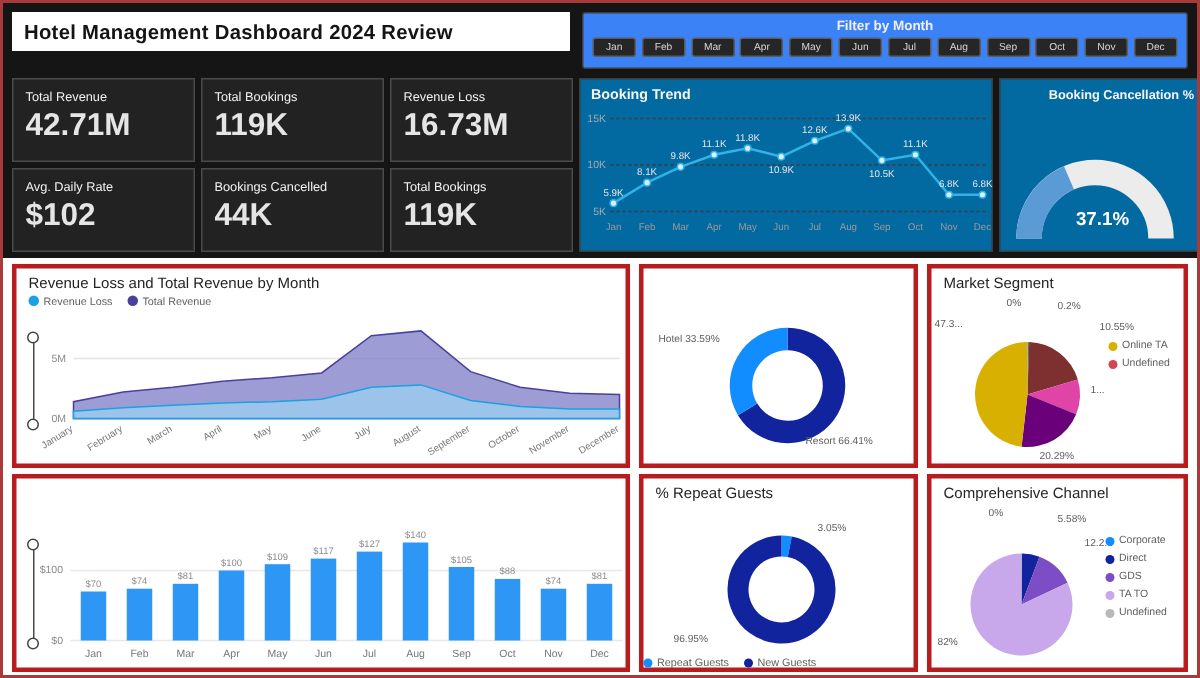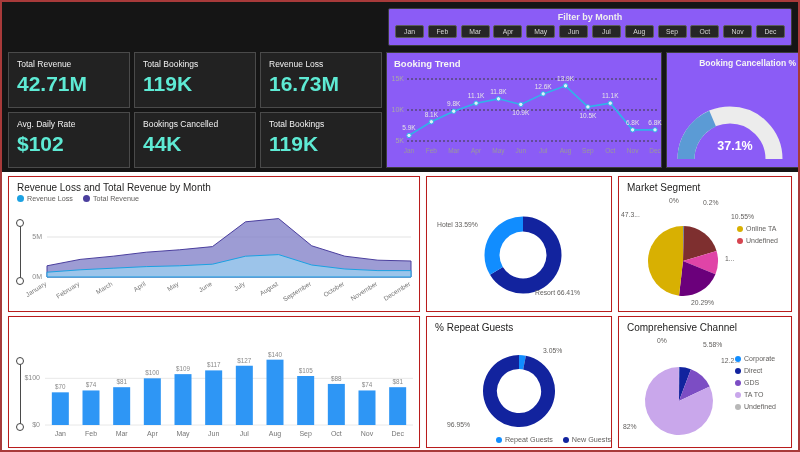--- a/index.html
+++ b/index.html
@@ -2,31 +2,31 @@
 <html><head>
 <meta charset="utf-8">
 <style>
   *{box-sizing:border-box;margin:0;padding:0}
   body{margin:0;font-family:"Liberation Sans",sans-serif;background:#fff}
   #app{position:relative;width:800px;height:452px;background:#fff;border:2px solid #A83A3A;overflow:hidden}
   .top{position:absolute;left:0;top:0;width:100%;height:170px;background:#151515}
   .title-box{position:absolute;left:6px;top:6px;width:372px;height:26px;background:#fff;display:flex;align-items:center;padding:0 8px}
   .title-box .h1{font-size:13.5px;font-weight:bold;color:#141414;letter-spacing:.2px}
   .subtitle{position:absolute;left:10px;top:36px;font-size:7.5px;color:#9c9c9c}
-  .filter-card{position:absolute;left:386px;top:6px;width:404px;height:38px;background:#8b5cf6;border:1px solid #3d3d3d;border-radius:2px}
+  .filter-card{position:absolute;left:386px;top:6px;width:404px;height:38px;background:#3b82f6;border:1px solid #3d3d3d;border-radius:2px}
   .filter-title{text-align:center;font-size:9px;font-weight:bold;color:#efefef;margin-top:3px}
   .months{display:flex;justify-content:space-between;padding:3px 6px 0}
   .month-chip{width:29px;height:13px;line-height:11px;text-align:center;font-size:6.8px;color:#d6d6d6;border:1px solid #5c5c5c;border-radius:2px;background:#262626;cursor:pointer}
   .kpi-grid{position:absolute;left:6px;top:50px;width:374px;height:116px;display:grid;grid-template-columns:repeat(3,1fr);grid-template-rows:repeat(2,1fr);gap:4px}
   .kpi{background:#222;border:1px solid #4a4a4a;padding:6px 8px}
   .kpi .lab{font-size:8.5px;color:#f2f2f2}
-  .kpi .val{font-size:21px;font-weight:bold;color:#5eead4;margin-top:3px}
-  .dark-card{position:absolute;background:#8b5cf6;border:1px solid #3d3d3d}
+  .kpi .val{font-size:21px;font-weight:bold;color:#e5e5e5;margin-top:3px}
+  .dark-card{position:absolute;background:#0369a1;border:1px solid #3d3d3d}
   .dark-title{font-size:9.5px;font-weight:bold;color:#f5f5f5;padding:5px 7px 0}
-  .card{position:absolute;background:#fff;border:1px solid #b91c1c;box-shadow:0 0 2px rgba(0,0,0,.06)}
+  .card{position:absolute;background:#fff;border:3px solid #b91c1c;box-shadow:0 0 2px rgba(0,0,0,.06)}
   .card-title{font-size:10px;color:#252423;padding:5px 8px 0;line-height:1.15}
   .flabel{position:absolute;font-size:6.8px;color:#605e5c;white-space:nowrap}
   .legend-row{position:absolute;display:flex;gap:10px;font-size:7.2px;color:#605e5c;align-items:center}
   .legend-col{position:absolute;display:flex;flex-direction:column;gap:5px;font-size:7px;color:#605e5c}
   .leg-item{display:flex;align-items:center;gap:3px;white-space:nowrap;cursor:pointer}
   .dot{width:7px;height:7px;border-radius:50%;display:inline-block}
   .sq{width:6px;height:6px;border-radius:50%;display:inline-block}
   .vslider{position:absolute;width:9px}
   .vslider .track{position:absolute;left:3.5px;top:3px;bottom:3px;width:1.5px;background:#4a4a4a}
   .vslider .knob{position:absolute;left:0;width:8px;height:8px;border-radius:50%;background:#fff;border:1.5px solid #444}
@@ -35,20 +35,23 @@
   svg{position:absolute;left:0;overflow:visible}
   svg text{font-family:"Liberation Sans",sans-serif}
   .gauge-value{position:absolute;left:0;width:100%;text-align:center;font-weight:bold;color:#fff;font-size:12.5px}
 </style>
 </head>
 <body>
 
 <div id="app">
   <div class="top">
 
+    <div class="title-box">
+      <span class="h1">Hotel Management Dashboard 2024 Review</span>
+    </div>
 
     <div class="filter-card">
       <div class="filter-title">Filter by Month</div>
       <div class="months">
         <span class="month-chip">Jan</span>
         <span class="month-chip">Feb</span>
         <span class="month-chip">Mar</span>
         <span class="month-chip">Apr</span>
         <span class="month-chip">May</span>
         <span class="month-chip">Jun</span>
@@ -274,21 +277,21 @@
   </div>
 
   <div class="card" style="left:424px;top:314px;width:186px;height:132px">
     <div class="card-title">% Repeat Guests</div>
     <svg width="186" height="104" style="top:24px">
         <path d="M 92 21 A 29 29 0 0 1 97.52352360570451 21.530881872154435" fill="none" stroke="#118DFF" stroke-width="14"></path>
         <path d="M 97.52352360570451 21.530881872154435 A 29 29 0 1 1 92 21" fill="none" stroke="#12239E" stroke-width="14"></path>
       </svg>
     <div class="flabel" style="left:116px;top:30px">3.05%</div>
     <div class="flabel" style="left:20px;top:104px">96.95%</div>
-    <div class="legend-row" style="left:0;right:0;top:118px;justify-content:flex-end">
+    <div class="legend-row" style="left:0;right:0;top:118px;justify-content:flex-start">
       <span class="leg-item">
         <span class="sq" style="background: rgb(17, 141, 255);"></span>
         <span>Repeat Guests</span>
       </span>
       <span class="leg-item">
         <span class="sq" style="background: rgb(18, 35, 158);"></span>
         <span>New Guests</span>
       </span>
     </div>
   </div>

